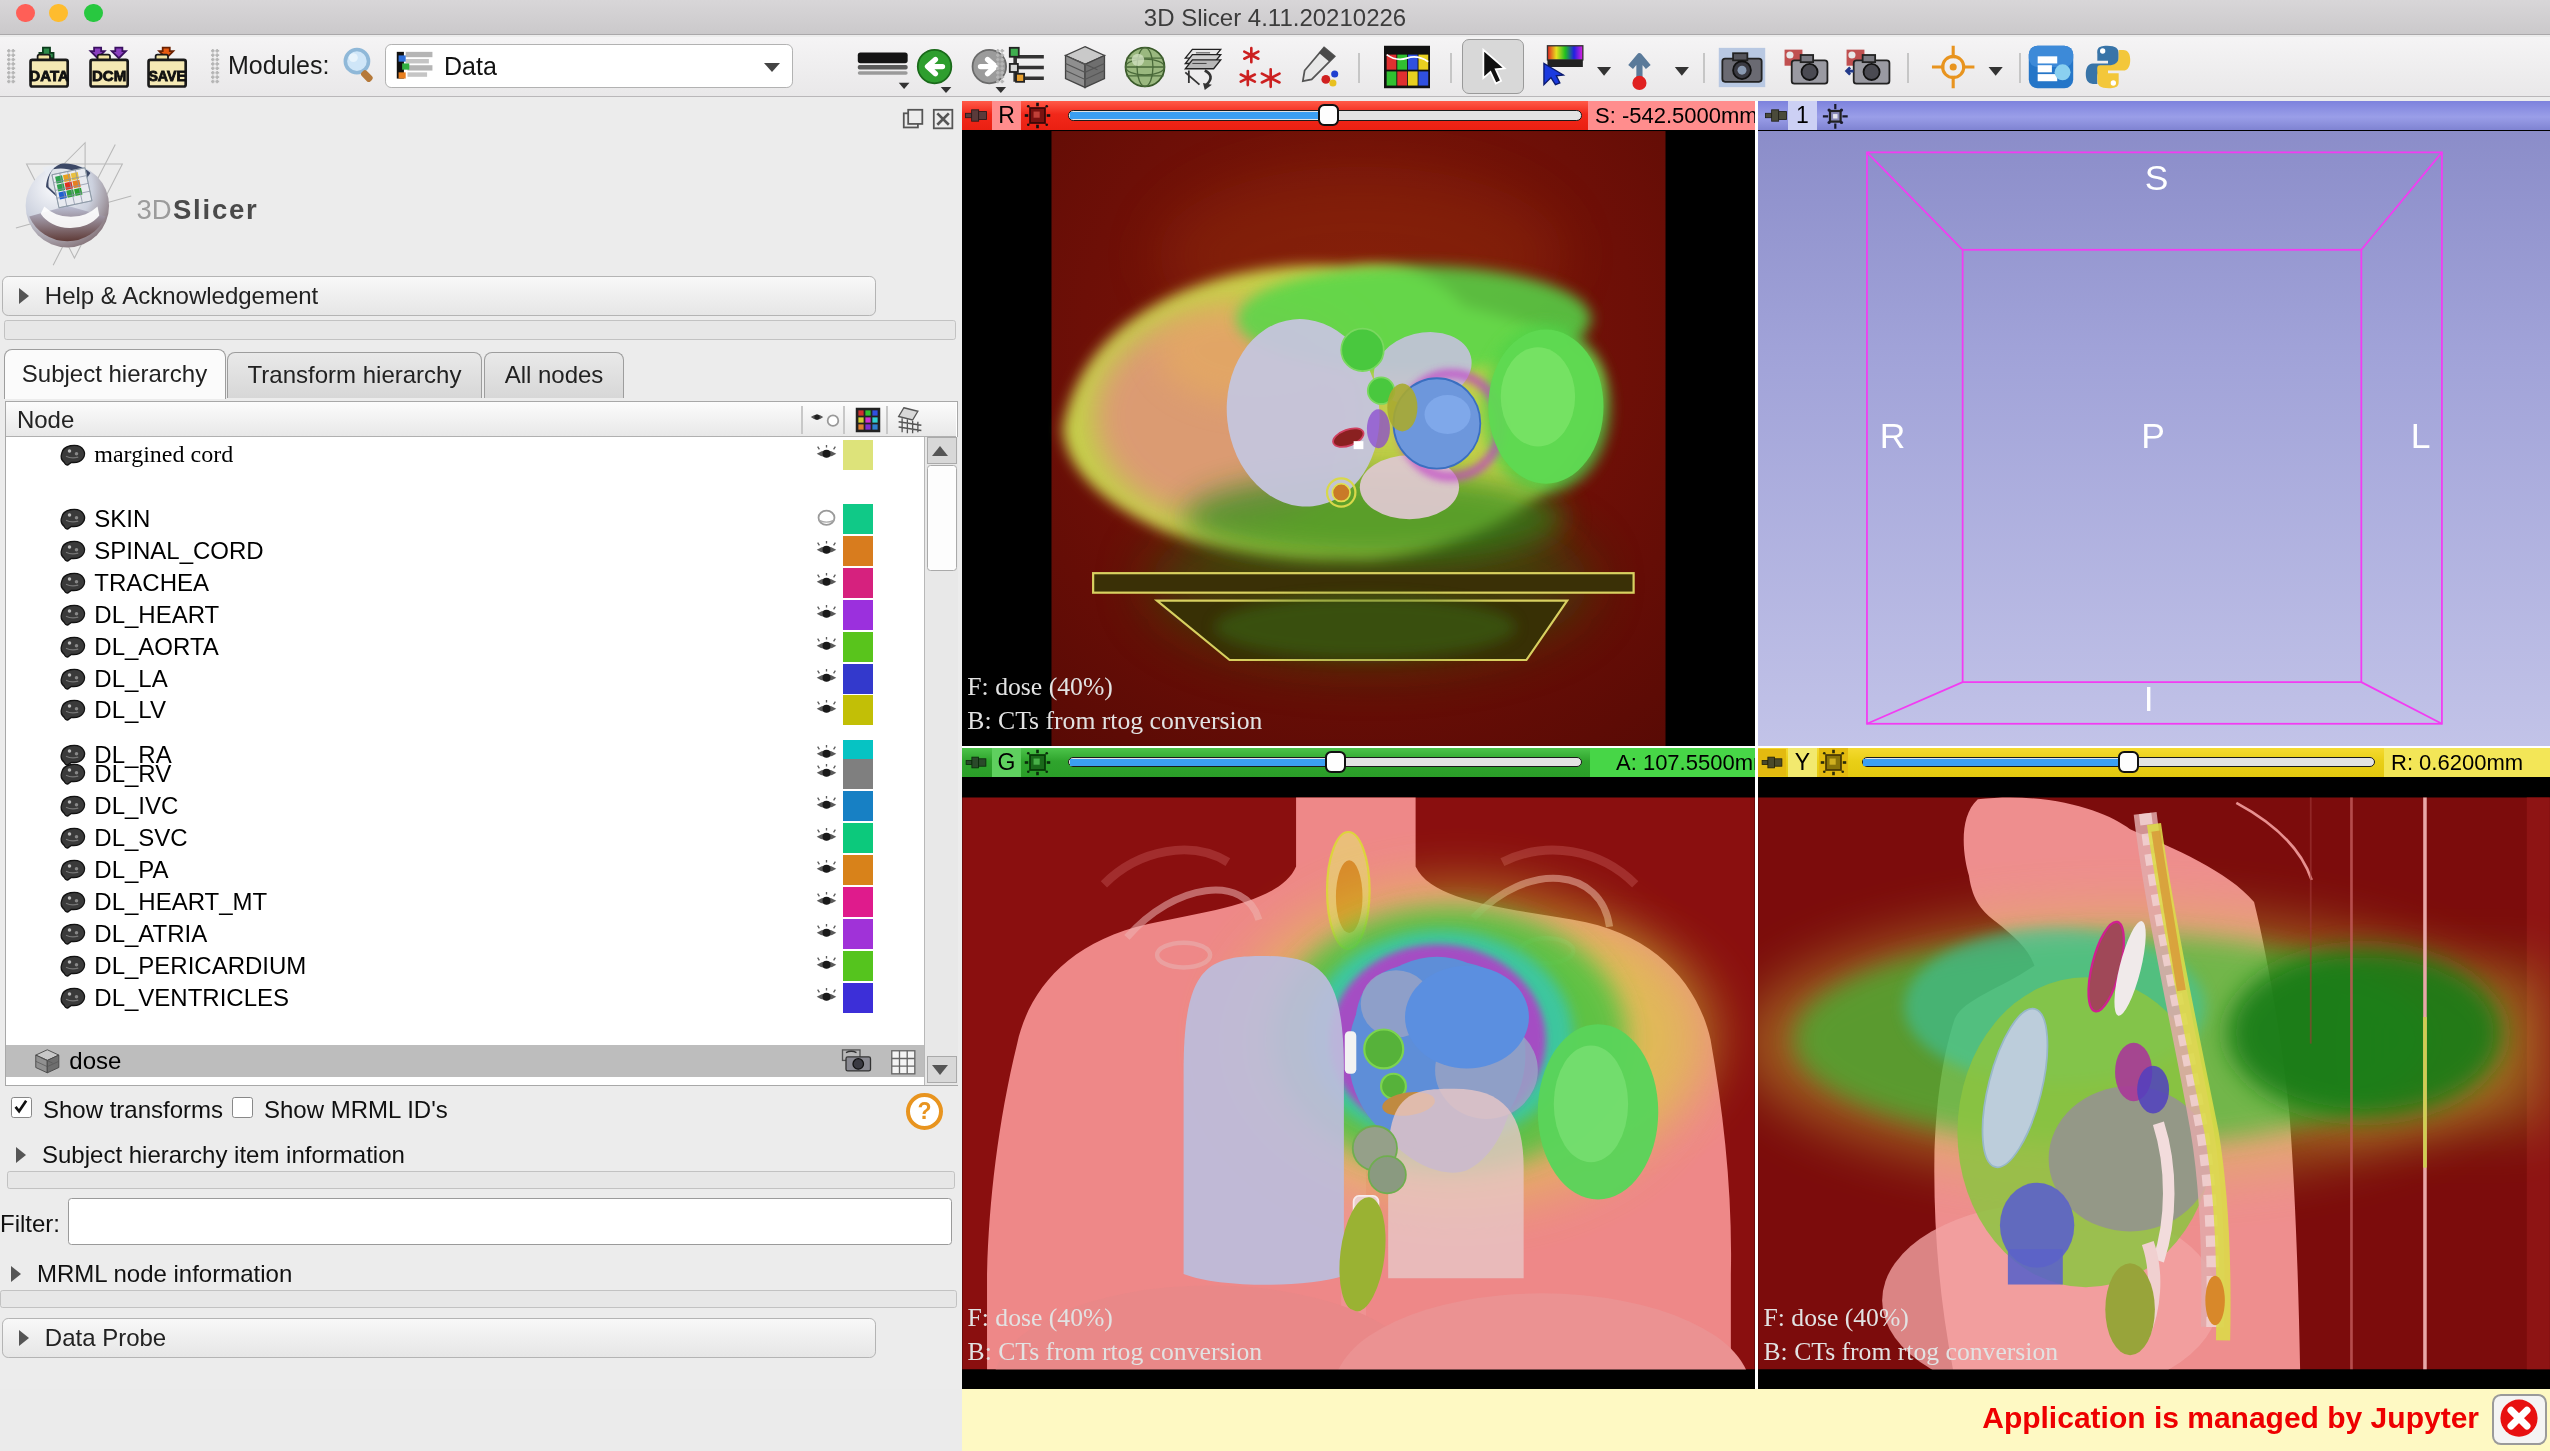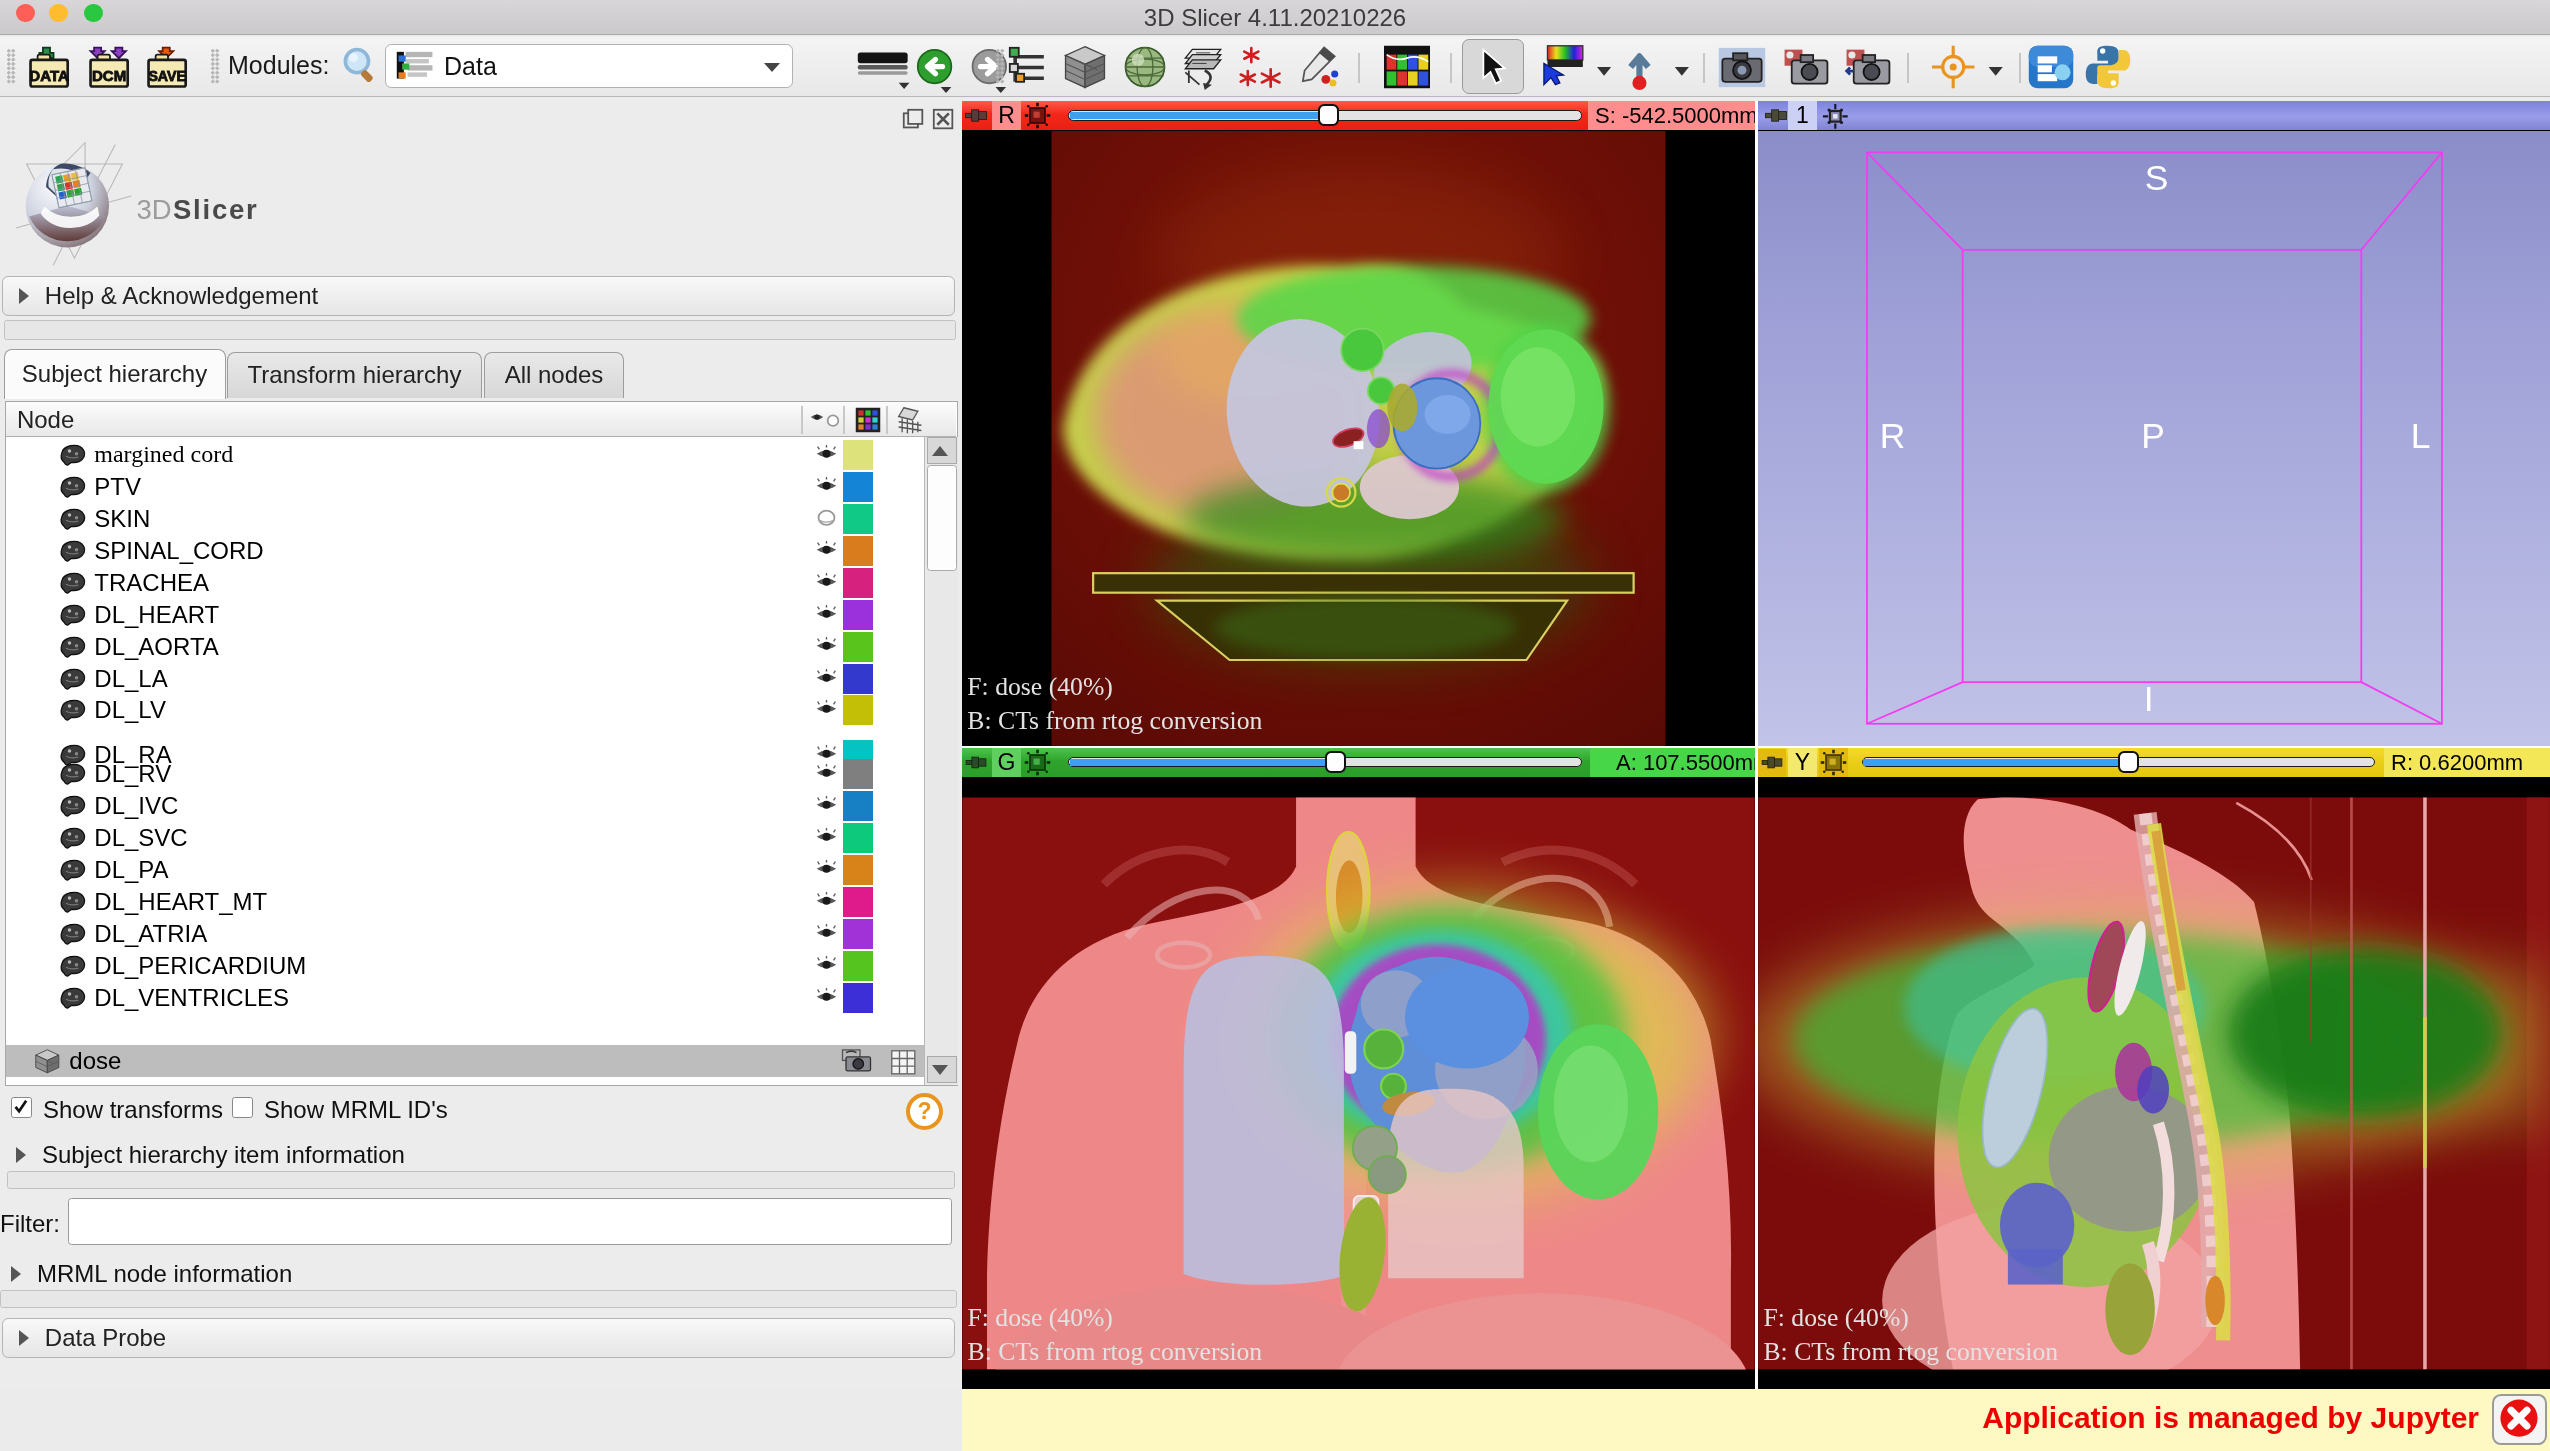--- a/index.html
+++ b/index.html
@@ -23,21 +23,21 @@
 .tbtext { position:absolute; font-size:25px; color:#1a1a1a; }
 #modcombo { position:absolute; left:385px; top:7px; width:408px; height:44px; background:#fff;
   border:1.8px solid #b2b2b2; border-radius:6.2px; }
 #modcombo .lbl { position:absolute; left:58px; top:7px; font-size:25px; color:#111; }
 #modcombo .arr { position:absolute; right:12.4px; top:17.7px; width:0; height:0;
   border-left:8px solid transparent; border-right:8px solid transparent; border-top:9.7px solid #444; }
 .sep { position:absolute; top:16px; width:1.8px; height:30px; background:#c6c6c6; }
 
 
 #panel { left:0; top:97px; width:962px; height:1292px; background:#ececec; }
-.collapse-btn { position:absolute; left:1.8px; width:953px; height:40px;
+.collapse-btn { position:absolute; left:1.8px; width:874px; height:40px;
   background:linear-gradient(#f8f8f8,#e6e6e6); border:1.8px solid #b4b4b4; border-radius:6.2px;
   font-size:24px; color:#222; line-height:37px; }
 .tri { display:inline-block; width:0; height:0; border-top:8px solid transparent;
   border-bottom:8px solid transparent; border-left:10.6px solid #555; margin:0 16px 0 16px; }
 .sunken { position:absolute; background:#e7e7e7; border:1.8px solid #c2c2c2; border-radius:2.7px; }
 .tab { position:absolute; top:0; height:46px; border:1.8px solid #9d9d9d; border-bottom:none;
   border-radius:8px 8px 0 0; font-size:24px; color:#222; text-align:center;
   background:linear-gradient(#e9e9e9,#d7d7d7); }
 .tab.active { background:#fbfbfb; height:50px; z-index:3; }
 #treeframe { position:absolute; left:5.3px; top:304px; width:953px; height:685px;
@@ -400,37 +400,20 @@
           <span class="nm" style="left:88px;font-family:Liberation Serif, serif;">margined cord</span>
           <svg class="eyeic" width="25" height="19.5" viewBox="0 0 28 22">
             <path d="M3 11 Q14 3 25 11 Q14 19 3 11 Z" fill="#5a5a5a"></path>
             <circle cx="14" cy="11" r="4.5" fill="#1a1a1a"></circle>
             <g stroke="#5a5a5a" stroke-width="1.5">
               <path d="M6 6 L4 3 M14 4 L14 1 M22 6 L24 3"></path>
             </g>
           </svg>
           <div class="sw" style="background:#dde37a;"></div>
         </div>
-    <div class="row" style="top:69px;">
-          <svg style="position:absolute; left:53px; top:4.4px;" width="28" height="23" viewBox="0 0 32 26">
-            <path d="M6 22 Q1 18 3 12 Q4 5 13 3 Q24 1 28 8 Q31 13 27 18 Q23 23 14 22 L10 25 Q7 25 6 22 Z" fill="#3a3a3a" stroke="#111" stroke-width="1.5"></path>
-            <circle cx="12" cy="9" r="2" fill="#bbb"></circle>
-            <circle cx="20" cy="12" r="2" fill="#888"></circle>
-            <path d="M8 15 Q14 18 22 16" stroke="#777" stroke-width="1.5" fill="none"></path>
-          </svg>
-          <span class="nm" style="left:88px;">PTV</span>
-          <svg class="eyeic" width="25" height="19.5" viewBox="0 0 28 22">
-            <path d="M3 11 Q14 3 25 11 Q14 19 3 11 Z" fill="#5a5a5a"></path>
-            <circle cx="14" cy="11" r="4.5" fill="#1a1a1a"></circle>
-            <g stroke="#5a5a5a" stroke-width="1.5">
-              <path d="M6 6 L4 3 M14 4 L14 1 M22 6 L24 3"></path>
-            </g>
-          </svg>
-          <div class="sw" style="background:#1485d6;"></div>
-        </div>
     <div class="row" style="top:101px;">
           <svg style="position:absolute; left:53px; top:4.4px;" width="28" height="23" viewBox="0 0 32 26">
             <path d="M6 22 Q1 18 3 12 Q4 5 13 3 Q24 1 28 8 Q31 13 27 18 Q23 23 14 22 L10 25 Q7 25 6 22 Z" fill="#3a3a3a" stroke="#111" stroke-width="1.5"></path>
             <circle cx="12" cy="9" r="2" fill="#bbb"></circle>
             <circle cx="20" cy="12" r="2" fill="#888"></circle>
             <path d="M8 15 Q14 18 22 16" stroke="#777" stroke-width="1.5" fill="none"></path>
           </svg>
           <span class="nm" style="left:88px;">SKIN</span>
           <svg class="eyeic" width="25" height="19.5" viewBox="0 0 28 22">
             <ellipse cx="14" cy="11" rx="9" ry="8" fill="#fff" stroke="#9a9a9a" stroke-width="2"></ellipse>

